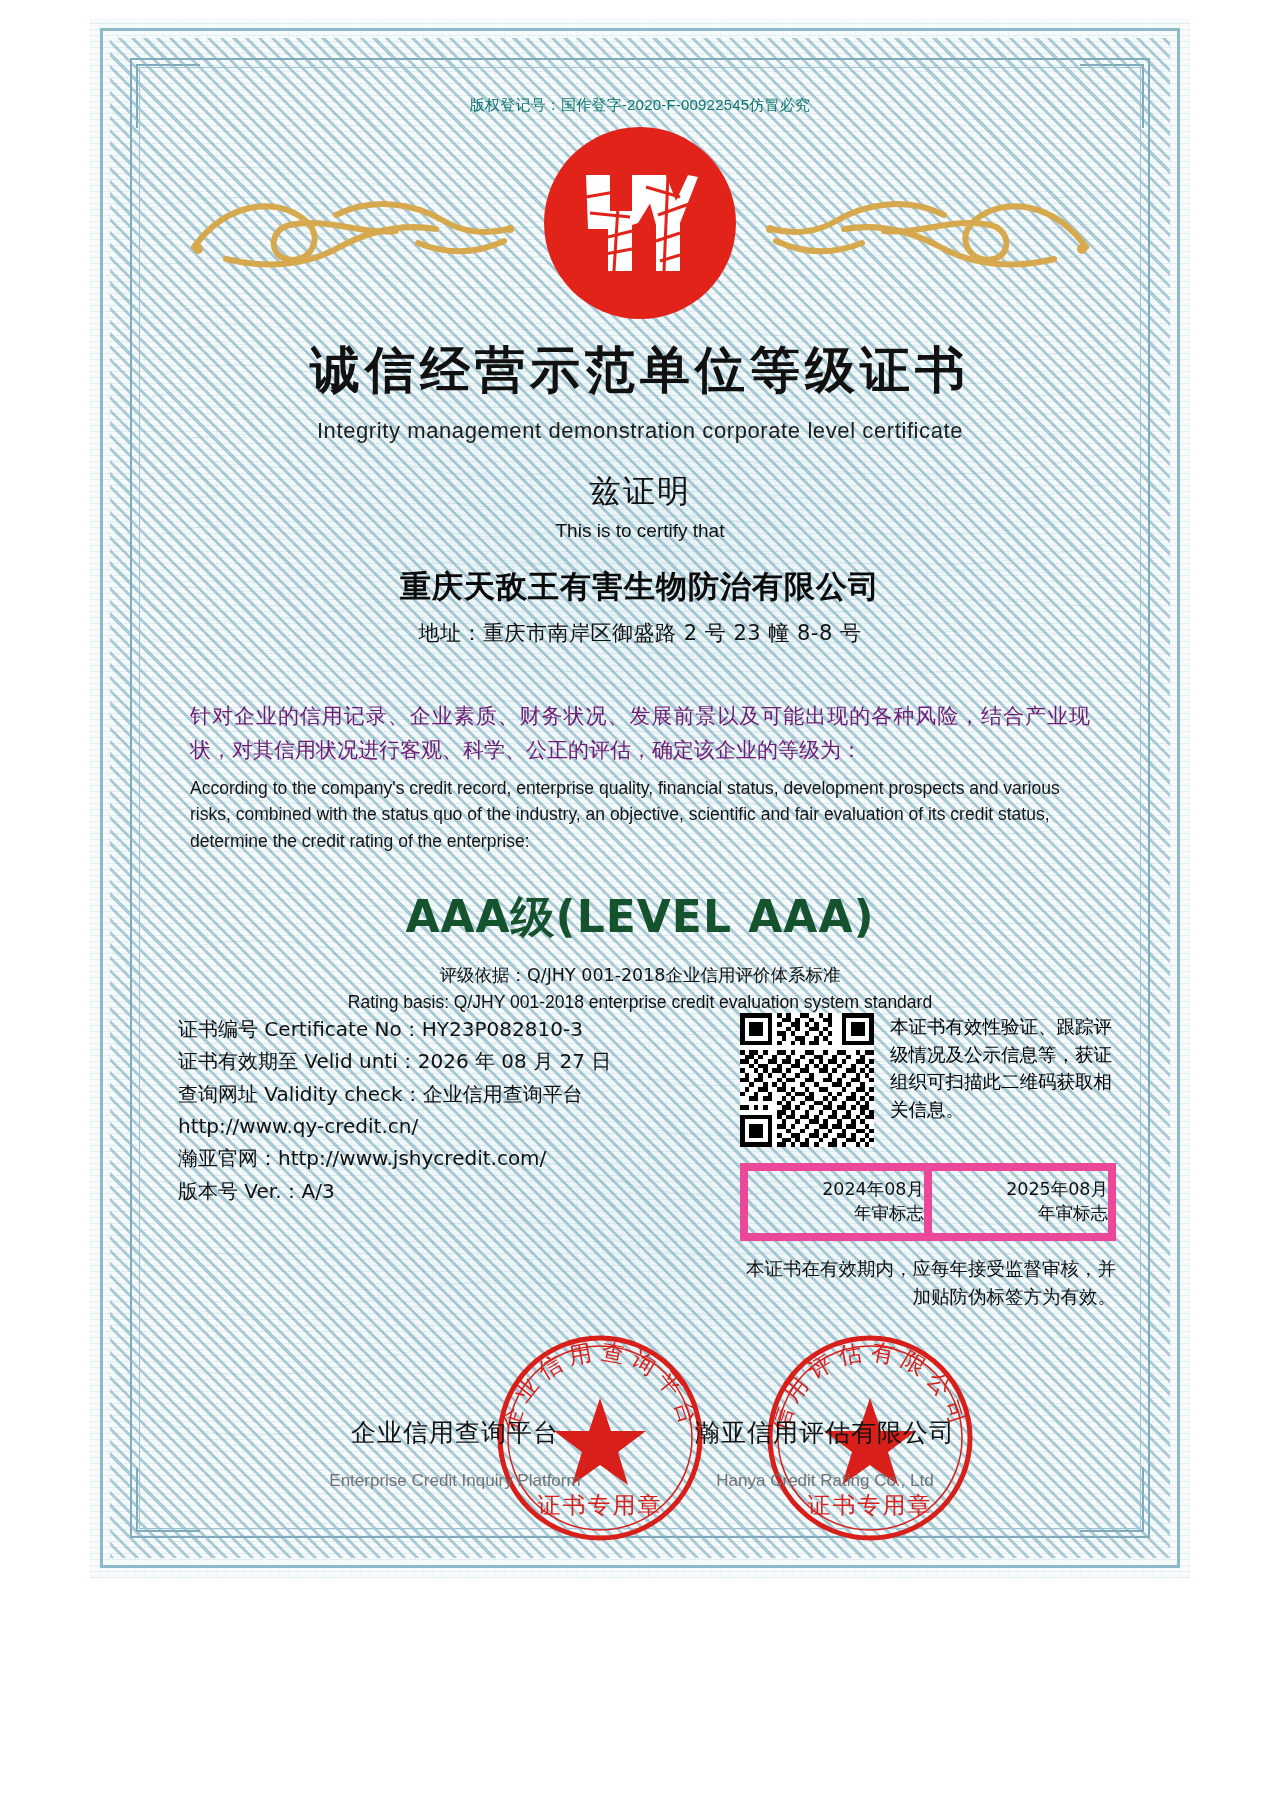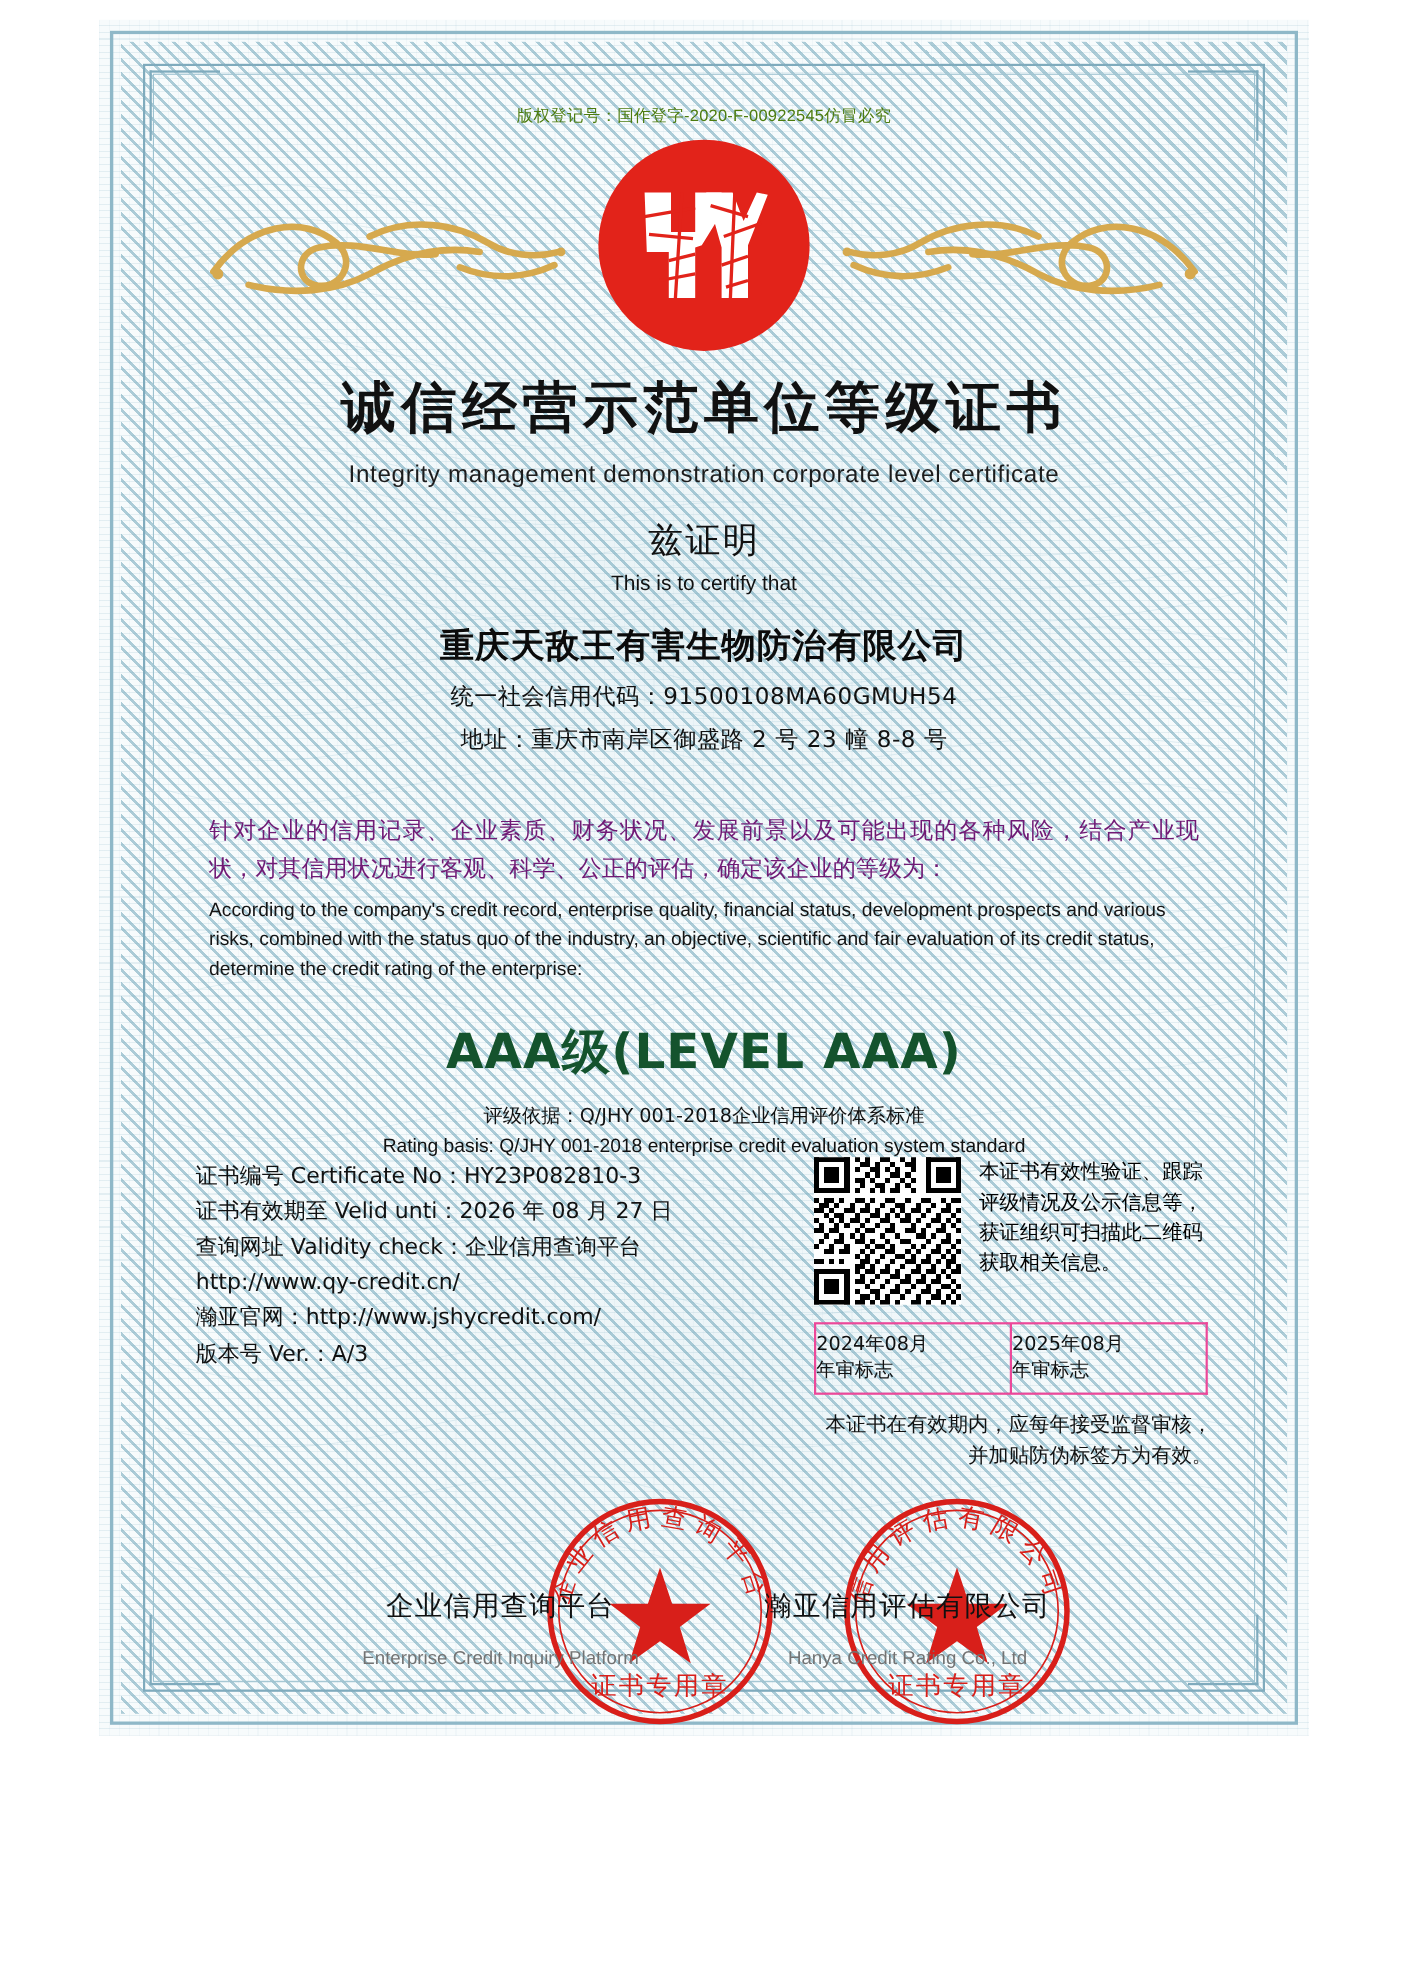--- a/index.html
+++ b/index.html
@@ -85,21 +85,21 @@
     position: relative;
     z-index: 5;
     padding: 0 60px;
     text-align: center;
   }
 
   
   .copyright {
     margin-top: 78px;
     font-size: 15px;
-    color: #4d7c0f;
+    color: #0f766e;
     letter-spacing: 0.2px;
   }
 
   
   .emblem-row {
     position: relative;
     height: 210px;
     margin-top: 6px;
   }
   .flourish {
@@ -256,24 +256,24 @@
     color: #000000;
   }
   .stamps-boxes {
     display: flex;
     gap: 0;
     margin-top: 16px;
   }
   .year-box {
     width: 176px;
     height: 62px;
-    border: 2px solid #ec4899;
+    border: 8px solid #ec4899;
     display: flex;
     flex-direction: column;
-    align-items: flex-start;
+    align-items: flex-end;
     justify-content: center;
     font-family: "DejaVu Sans", "Liberation Sans", sans-serif;
     font-size: 17.5px;
     color: #111;
     line-height: 1.35;
   }
   .year-box + .year-box { border-left: none; }
   .audit-note {
     font-family: "DejaVu Sans", "Liberation Sans", sans-serif;
     font-size: 18.5px;
@@ -422,21 +422,20 @@
       </div>
     </div>
 
     <div class="title-cn">诚信经营示范单位等级证书</div>
     <div class="title-en">Integrity management demonstration corporate level certificate</div>
 
     <div class="certify-cn">兹证明</div>
     <div class="certify-en">This is to certify that</div>
 
     <div class="company-name">重庆天敌王有害生物防治有限公司</div>
-    <div class="company-line">统一社会信用代码：91500108MA60GMUH54</div>
     <div class="company-line">地址：重庆市南岸区御盛路 2 号 23 幢 8-8 号</div>
 
     <div class="para">
       <div class="para-cn">针对企业的信用记录、企业素质、财务状况、发展前景以及可能出现的各种风险，结合产业现状，对其信用状况进行客观、科学、公正的评估，确定该企业的等级为：</div>
       <div class="para-en">According to the company's credit record, enterprise quality, financial status, development prospects and various risks, combined with the status quo of the industry, an objective, scientific and fair evaluation of its credit status, determine the credit rating of the enterprise:</div>
     </div>
 
     <div class="level">AAA级(LEVEL AAA)</div>
     <div class="basis-cn">评级依据：Q/JHY 001-2018企业信用评价体系标准</div>
     <div class="basis-en">Rating basis: Q/JHY 001-2018 enterprise credit evaluation system standard</div>

